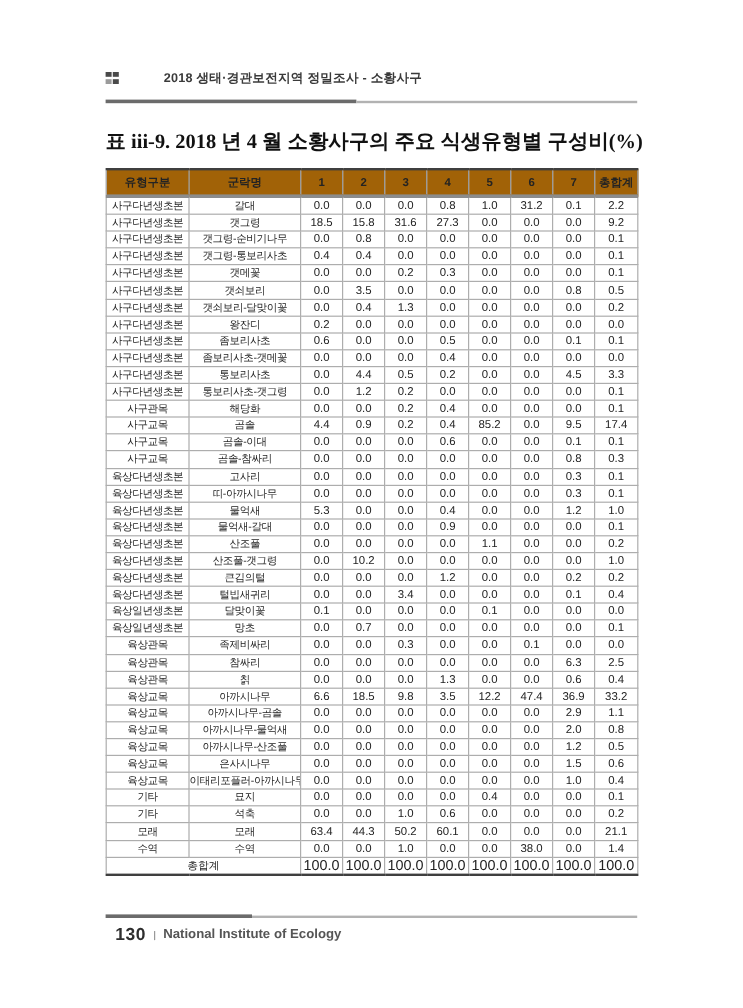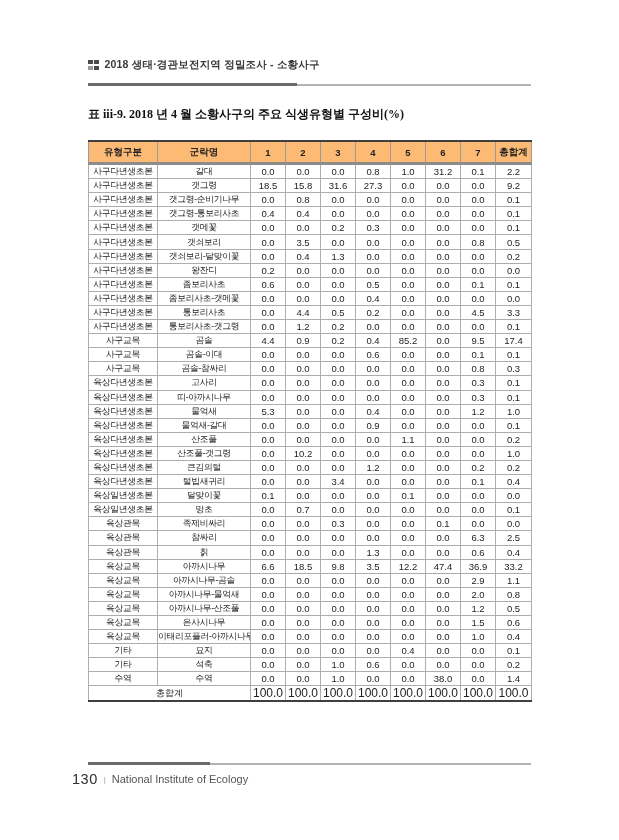--- a/index.html
+++ b/index.html
@@ -8,59 +8,59 @@
     font-family:"Liberation Sans", sans-serif;color:#222;
     -webkit-font-smoothing:antialiased;
   }
   .page{position:absolute;inset:0;overflow:hidden;}
 
   
   .page-header{position:absolute;left:88px;top:58px;display:flex;align-items:center;gap:6px;}
   .dots-icon{display:grid;grid-template-columns:4.5px 4.5px;grid-template-rows:4.5px 4.5px;gap:1.5px;}
   .dots-icon span{display:block;background:#4a4a4a;}
   .dots-icon span.lite{background:#9b9b9b;}
-  .page-header .htext{font-size:10.5px;font-weight:bold;color:#3a3a3a;letter-spacing:0.2px;}
+  .page-header .htext{font-size:10.5px;font-weight:bold;color:#3a3a3a;letter-spacing:0.2px;margin-left:32px;}
 
   .header-rule{position:absolute;left:88px;top:83px;width:443px;height:4px;}
   .header-rule .dark{position:absolute;left:0;top:0;width:209px;height:3px;background:#6b6b6b;}
   .header-rule .lite{position:absolute;left:209px;top:0.5px;width:234px;height:2px;background:#b2b2b2;}
 
   
   .table-title{
     position:absolute;left:88px;top:106px;width:460px;
-    font-family:"Liberation Serif", serif;font-weight:bold;font-size:12px;color:#111;
+    font-family:"Liberation Serif", serif;font-weight:bold;font-size:17px;color:#111;
   }
 
   
   table.veg{
     position:absolute;left:88px;top:140px;width:443px;
     border-collapse:collapse;table-layout:fixed;
     font-size:9.5px;color:#232323;
   }
   table.veg th{
-    background:#fdba74;font-weight:bold;height:20px;padding:0;
+    background:#a16207;font-weight:bold;height:20px;padding:0;
     border-top:2px solid #3f3f3f;border-bottom:3px solid #8c8c8c;
     border-left:1px solid #9a9a9a;border-right:1px solid #9a9a9a;
     font-size:9.5px;text-align:center;
   }
   table.veg td{
     height:13.1px;padding:0;text-align:center;line-height:13px;
     border:1px solid #adadad;white-space:nowrap;overflow:hidden;
   }
   table.veg td.kcell{font-size:8.8px;letter-spacing:-0.3px;}
   table.veg tr.total td{
     border-bottom:2px solid #3f3f3f;font-size:12px;
   }
   table.veg tr.total td.tlabel{font-size:9px;}
 
   
   .footer-rule{position:absolute;left:88px;top:762px;width:443px;height:4px;}
   .footer-rule .dark{position:absolute;left:0;top:0;width:122px;height:3px;background:#6b6b6b;}
   .footer-rule .lite{position:absolute;left:122px;top:1px;width:321px;height:1.5px;background:#b2b2b2;}
-  .page-footer{position:absolute;left:72px;top:771px;display:flex;align-items:center;gap:6px;}
+  .page-footer{position:absolute;left:96px;top:771px;display:flex;align-items:center;gap:6px;font-weight:bold;}
   .page-footer .pnum{font-size:14.5px;color:#2e2e2e;letter-spacing:0.5px;}
   .page-footer .pdiv{font-size:8px;color:#999;}
   .page-footer .pinst{font-size:11px;color:#555;}
 </style>
 </head>
 <body>
 
 <div class="page">
 
   <div class="page-header">
@@ -245,20 +245,32 @@
           <td>0.0</td>
           <td>1.2</td>
           <td>0.2</td>
           <td>0.0</td>
           <td>0.0</td>
           <td>0.0</td>
           <td>0.0</td>
           <td>0.1</td>
         </tr>
         <tr>
+          <td class="kcell">사구관목</td>
+          <td class="kcell">해당화</td>
+          <td>0.0</td>
+          <td>0.0</td>
+          <td>0.2</td>
+          <td>0.4</td>
+          <td>0.0</td>
+          <td>0.0</td>
+          <td>0.0</td>
+          <td>0.1</td>
+        </tr>
+        <tr>
           <td class="kcell">사구교목</td>
           <td class="kcell">곰솔</td>
           <td>4.4</td>
           <td>0.9</td>
           <td>0.2</td>
           <td>0.4</td>
           <td>85.2</td>
           <td>0.0</td>
           <td>9.5</td>
           <td>17.4</td>
@@ -533,20 +545,32 @@
           <td>0.0</td>
           <td>0.0</td>
           <td>1.0</td>
           <td>0.6</td>
           <td>0.0</td>
           <td>0.0</td>
           <td>0.0</td>
           <td>0.2</td>
         </tr>
         <tr>
+          <td class="kcell">모래</td>
+          <td class="kcell">모래</td>
+          <td>63.4</td>
+          <td>44.3</td>
+          <td>50.2</td>
+          <td>60.1</td>
+          <td>0.0</td>
+          <td>0.0</td>
+          <td>0.0</td>
+          <td>21.1</td>
+        </tr>
+        <tr>
           <td class="kcell">수역</td>
           <td class="kcell">수역</td>
           <td>0.0</td>
           <td>0.0</td>
           <td>1.0</td>
           <td>0.0</td>
           <td>0.0</td>
           <td>38.0</td>
           <td>0.0</td>
           <td>1.4</td>

